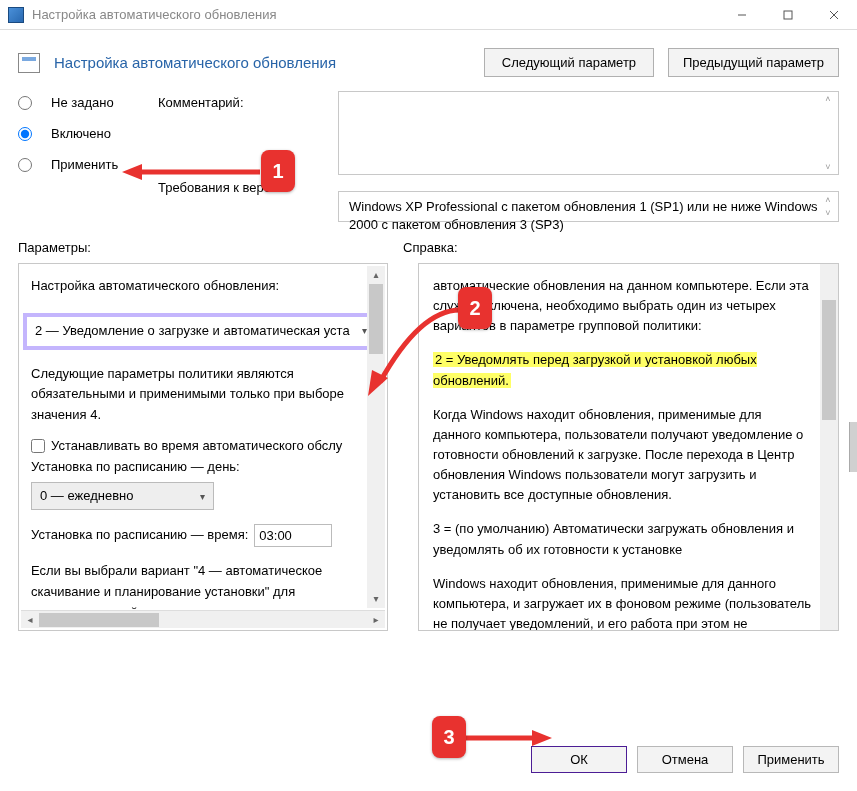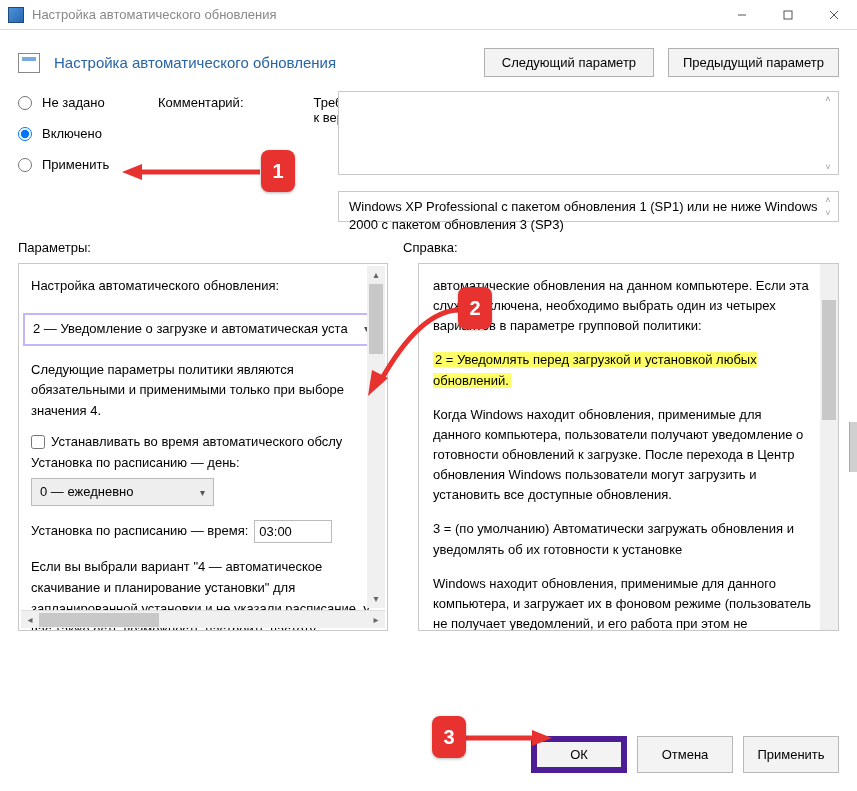--- a/index.html
+++ b/index.html
@@ -70,23 +70,23 @@
 }
 
 .midgrid {
   display: grid;
   grid-template-columns: 130px 170px 1fr;
   column-gap: 10px;
   padding: 4px 18px 0 18px;
   align-items: start;
 }
 .radios { display: flex; flex-direction: column; gap: 16px; padding-top: 4px;}
-.radio-item { display: flex; align-items: center; gap: 10px; }
+.radio-item { display: flex; align-items: center; gap: 19px; }
 .radio-item input { width: 14px; height: 14px; }
-.midlabels { display: flex; flex-direction: row; gap: 70px; padding-top: 4px;}
+.midlabels { display: flex; flex-direction: column; gap: 70px; padding-top: 4px;}
 .lbl { font-size: 13px; }
 .textarea-box {
   border: 1px solid #c8c8c8;
   background: #fff;
   position: relative;
 }
 .comment-box { height: 84px; margin-bottom: 16px; }
 .req-box { height: 31px; padding: 6px 20px 6px 10px; line-height: 1.4; }
 .scrollhint {
   position: absolute; right: 2px; top: 2px; bottom: 2px; width: 16px;
@@ -113,21 +113,21 @@
   width: 370px;
   border: 1px solid #c8c8c8;
   background: #fff;
   position: relative;
   overflow: hidden;
   padding: 12px 14px 24px 12px;
   line-height: 1.6;
 }
 .params-left .pl-title { margin-bottom: 16px; }
 .dropdown-big {
-  border: 2px solid #c4b5fd;
+  border: 4px solid #c4b5fd;
   background: #fff;
   padding: 4px 26px 4px 8px;
   width: 356px;
   margin-left: -8px;
   margin-bottom: 14px;
   position: relative;
   font-size: 13px;
   white-space: nowrap;
   overflow: hidden;
 }
@@ -218,21 +218,21 @@
 }
 .footer button {
   border: 1px solid #b8b8b8;
   background: #f3f3f3;
   padding: 5px 0;
   width: 96px;
   font-family: inherit;
   font-size: 13px;
   cursor: pointer;
 }
-.footer button.primary { border: 6px solid #4c1d95; }
+.footer button.primary { border: 1px solid #4c1d95; }
 
 
 .badge {
   position: absolute;
   width: 34px; height: 42px;
   background: #e8322f;
   border-radius: 8px;
   color: #fff;
   font-size: 20px;
   font-weight: 600;

